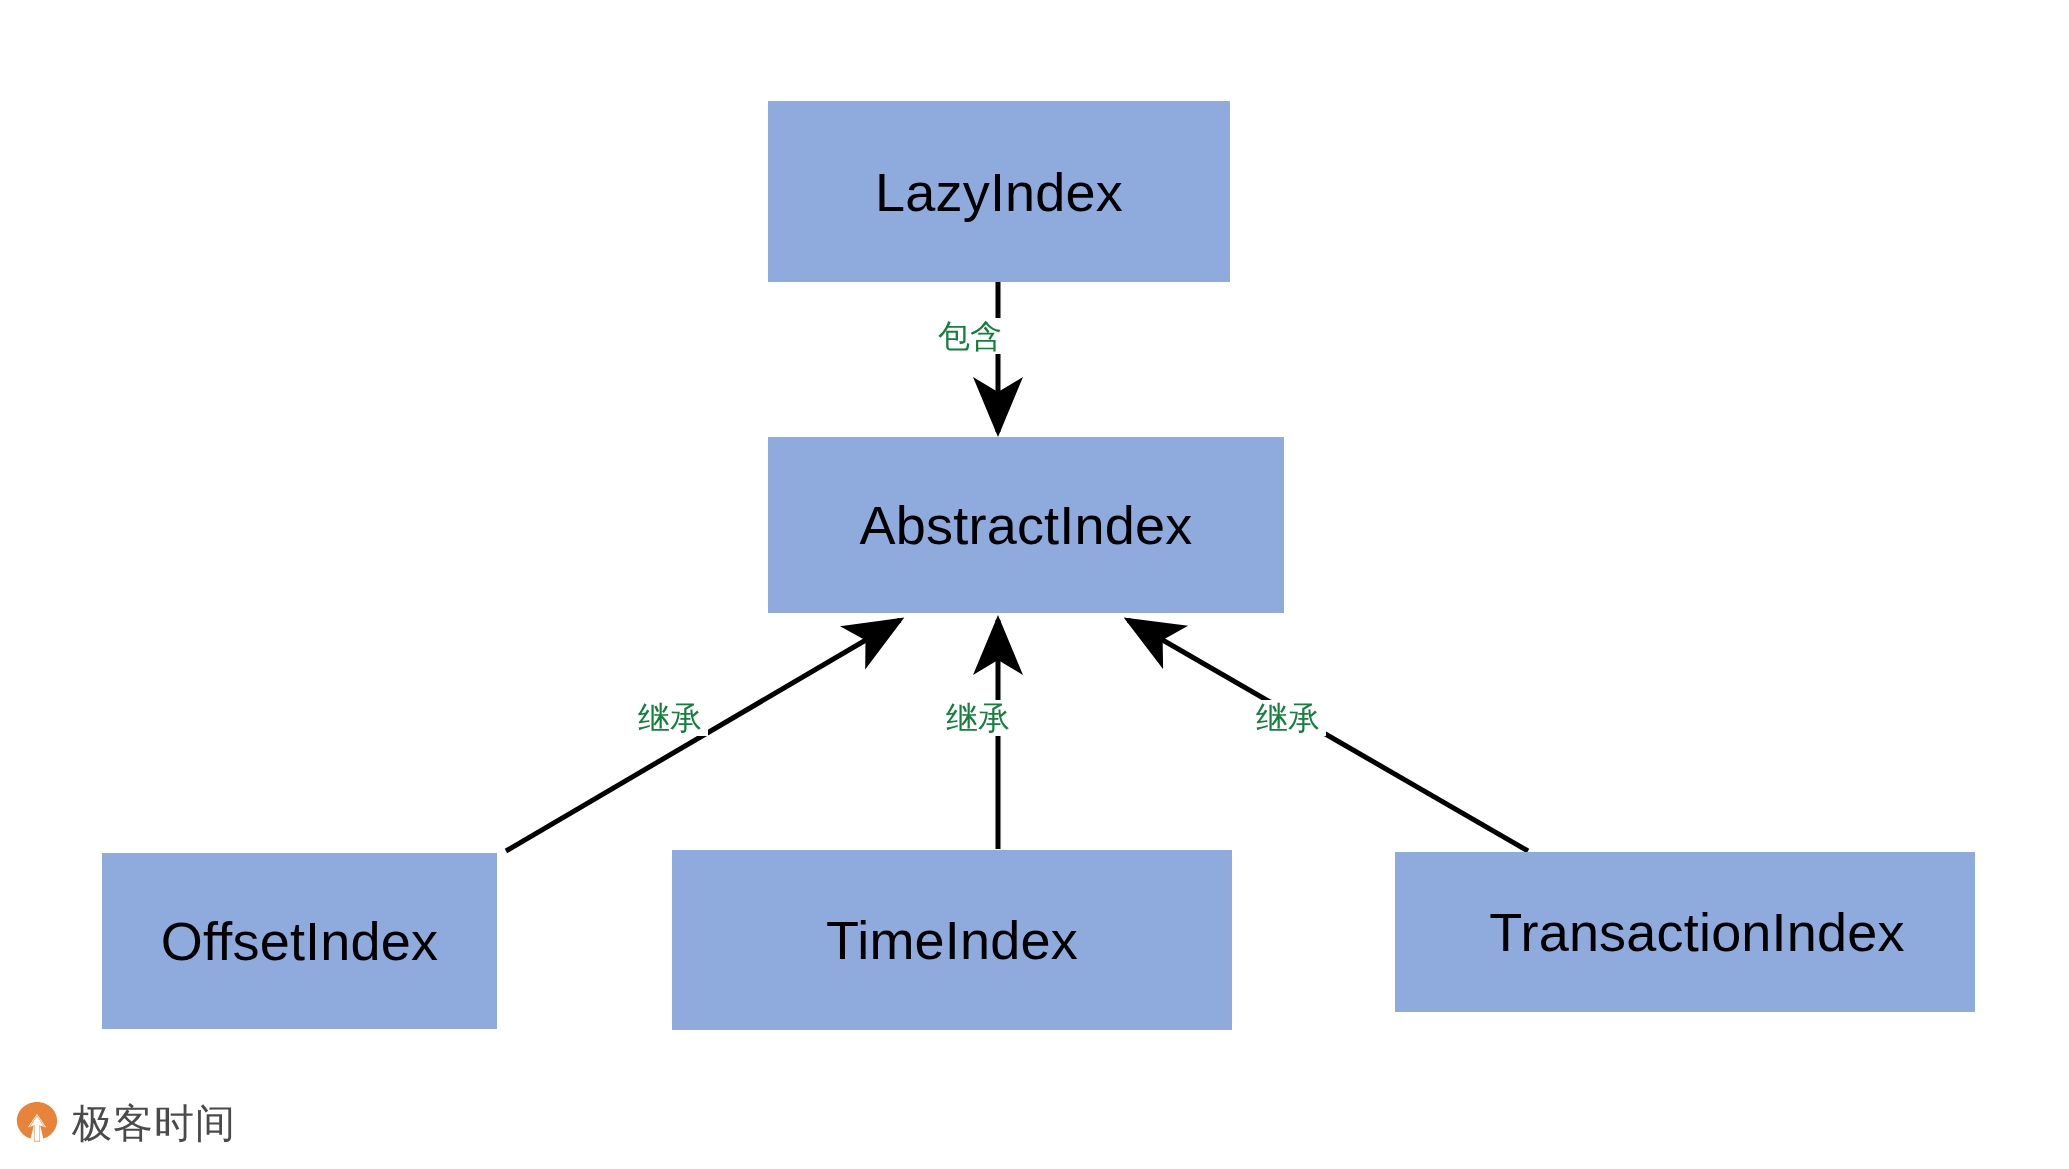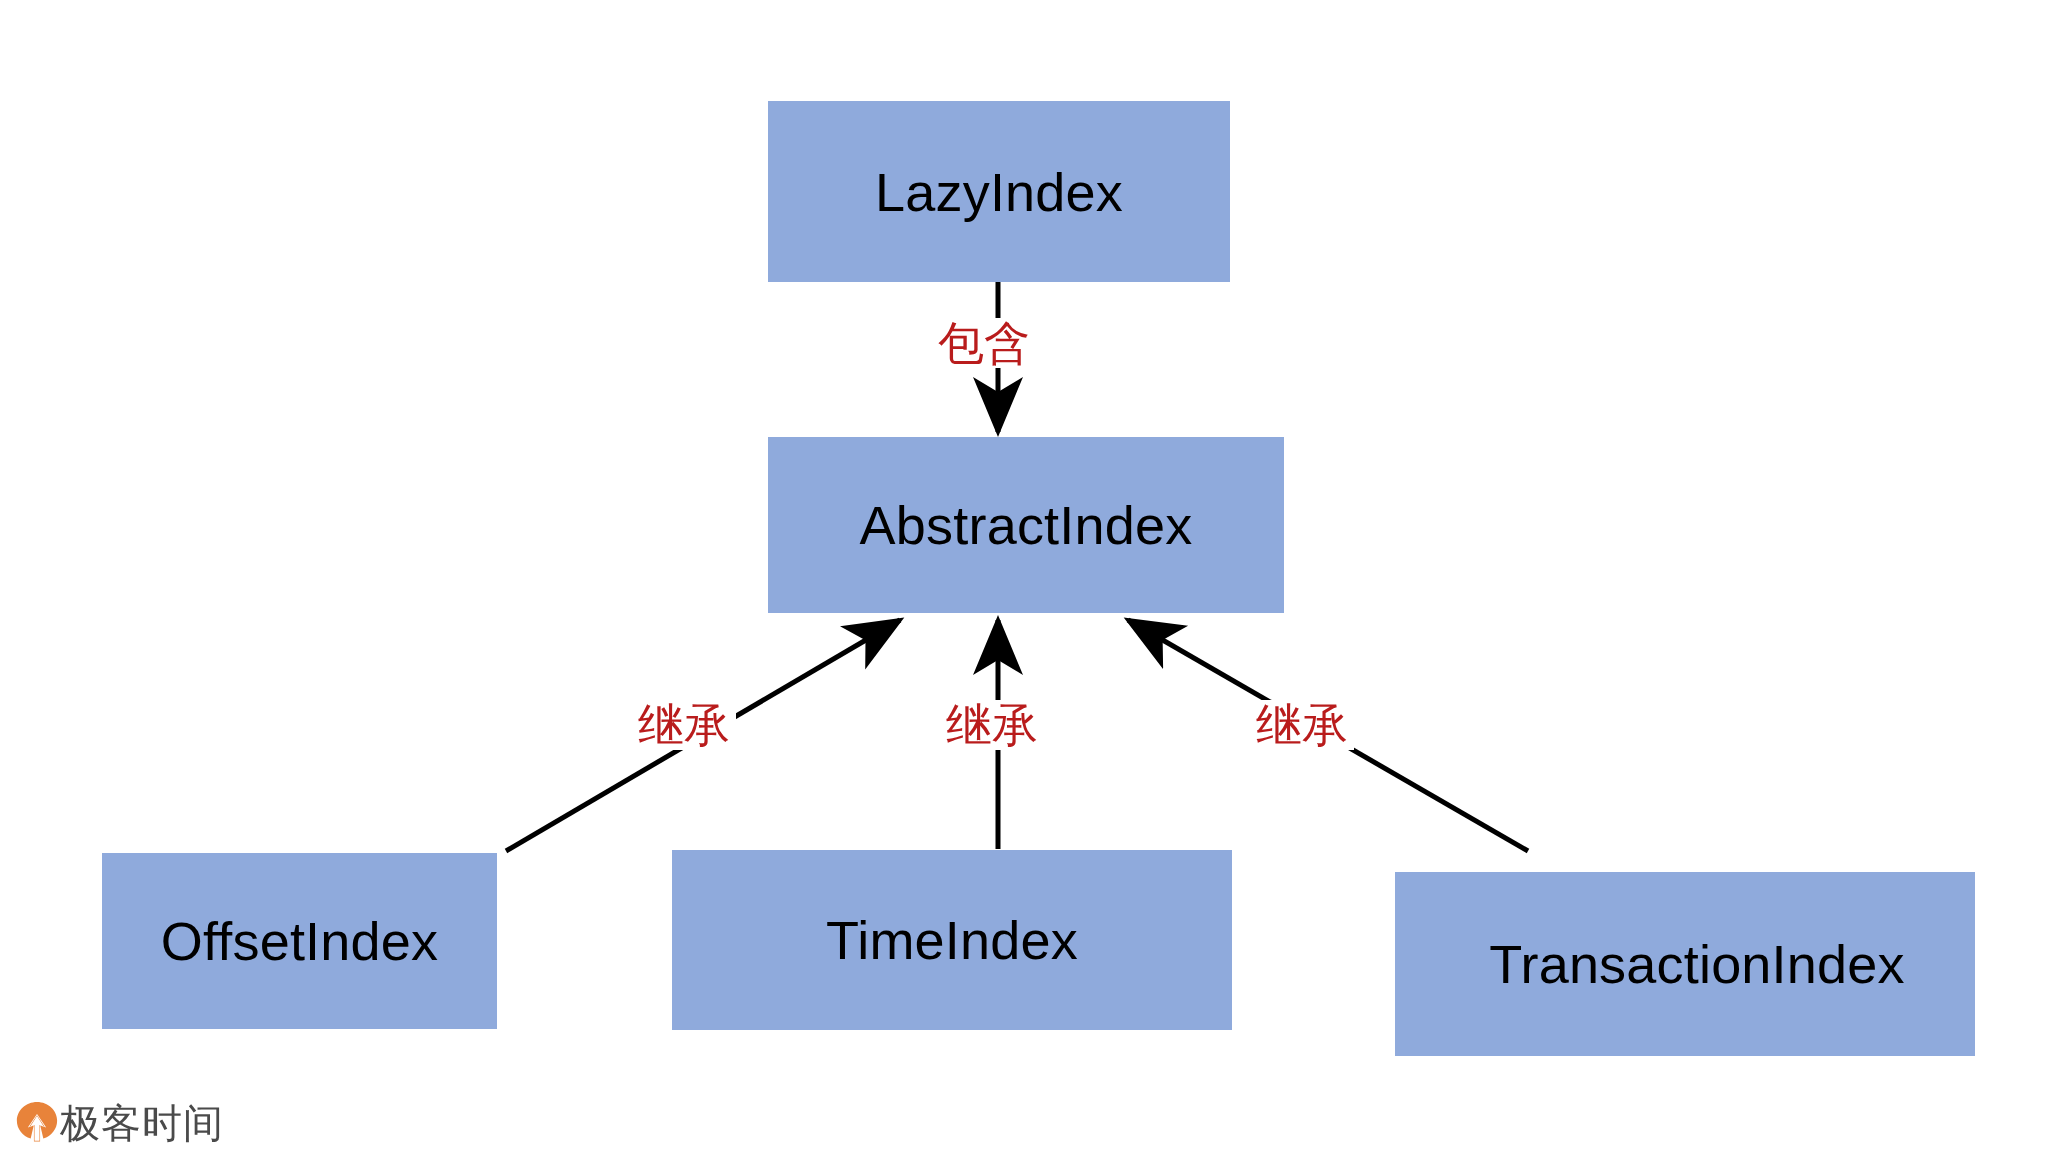--- a/index.html
+++ b/index.html
@@ -32,43 +32,44 @@
     font-size: 54px;
     font-weight: 400;
     letter-spacing: 0.2px;
     line-height: 1;
     white-space: nowrap;
   }
   .node-lazyindex       { left: 768px;  top: 101px; width: 462px;  height: 181px; }
   .node-abstractindex   { left: 768px;  top: 437px; width: 516px;  height: 176px; }
   .node-offsetindex     { left: 102px;  top: 853px; width: 395px;  height: 176px; }
   .node-timeindex       { left: 672px;  top: 850px; width: 560px;  height: 180px; }
-  .node-transactionindex{ left: 1395px; top: 872px; width: 580px;  height: 184px; padding-left: 24px; }
+  .node-transactionindex{ left: 1395px; top: 852px; width: 580px;  height: 160px; padding-left: 24px; }
 
   .edge-label {
     position: absolute;
-    font-size: 46px;
-    color: #b91c1c;
+    font-size: 32px;
+    color: #15803d;
     background: #ffffff;
     line-height: 1;
     padding: 2px 6px;
     white-space: nowrap;
     font-family: "DejaVu Sans", "Liberation Sans", sans-serif;
   }
   .lbl-contains { left: 932px;  top: 318px; }
   .lbl-inh-left { left: 632px;  top: 700px; }
   .lbl-inh-mid  { left: 940px;  top: 700px; }
   .lbl-inh-right{ left: 1250px; top: 700px; }
 
   #logo {
     position: absolute;
     left: 14px;
     top: 1100px;
     display: flex;
     align-items: center;
+    gap: 12px;
   }
   #logo .mark {
     width: 46px;
     height: 46px;
     flex: 0 0 auto;
   }
   #logo .wordmark {
     font-size: 40px;
     color: #4a4a4a;
     font-family: "DejaVu Sans", "Liberation Sans", sans-serif;

